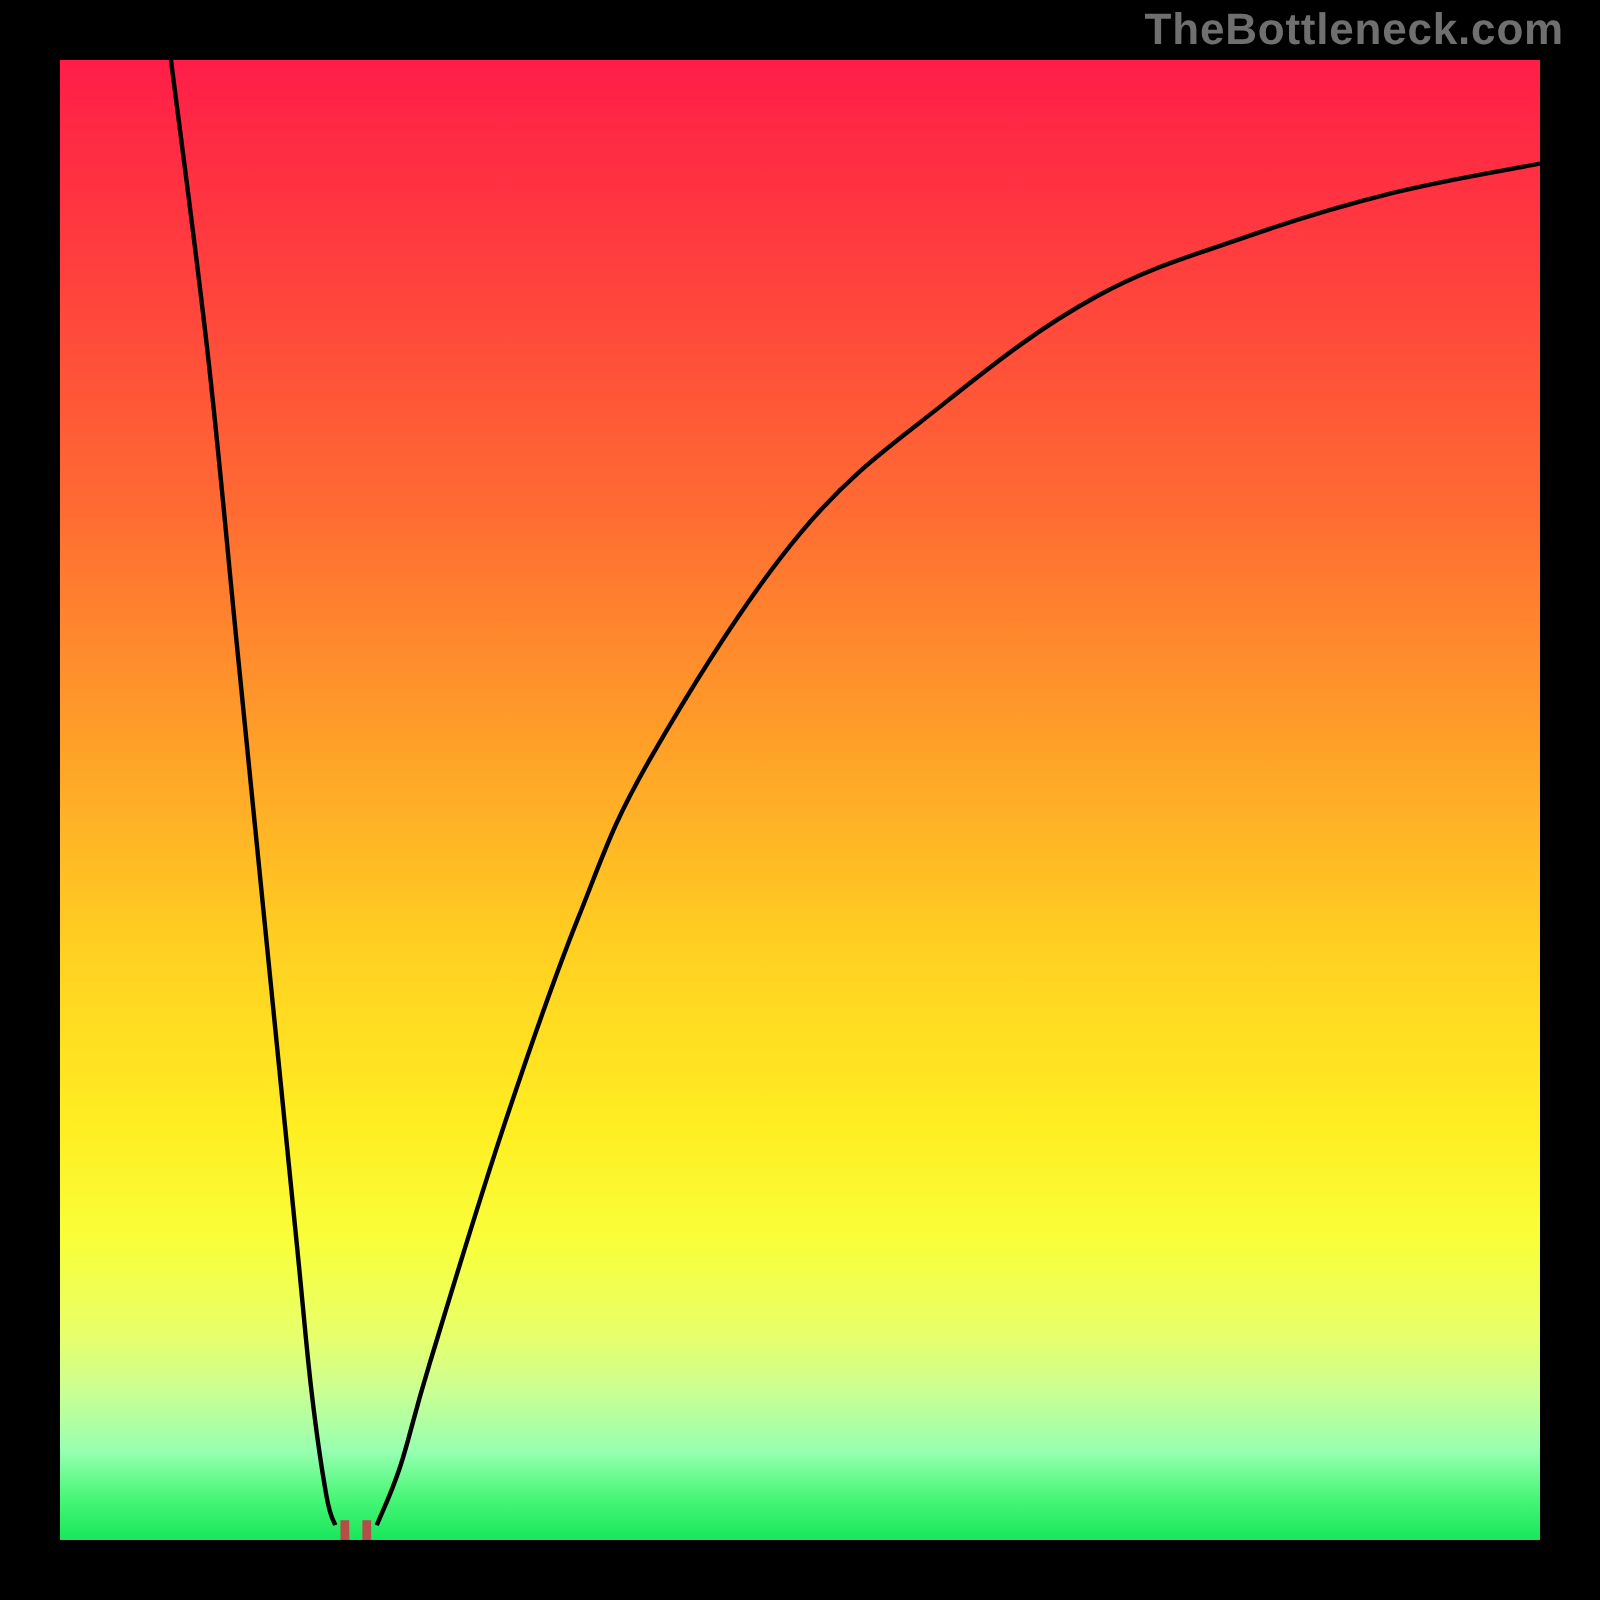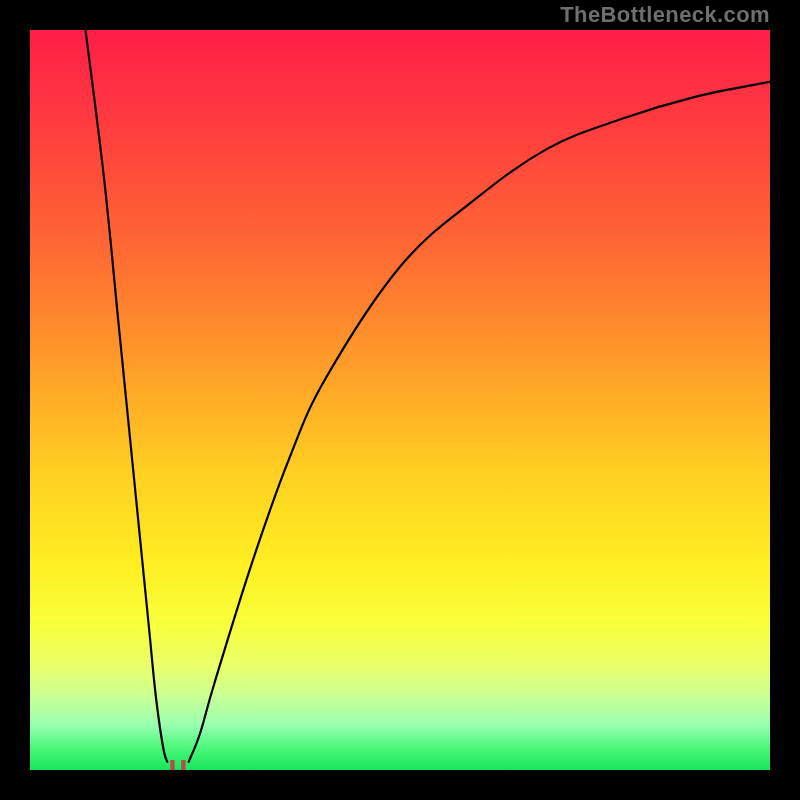--- a/index.html
+++ b/index.html
@@ -50,21 +50,21 @@
     font-weight: 800;
     font-family: Arial, Helvetica, sans-serif;
     color: #b44e49;
     line-height: 1;
     transform: translate(-50%, -50%);
     user-select: none;
   }
   .attribution {
     position: absolute;
     top: 2px;
-    right: 30px;
+    right: 18px;
     font-family: Arial, Helvetica, sans-serif;
     font-size: 22px;
     font-weight: 600;
     color: #6f6f6f;
     letter-spacing: 0.4px;
   }
   svg {
     position: absolute;
     left: 0;
     top: 0;

